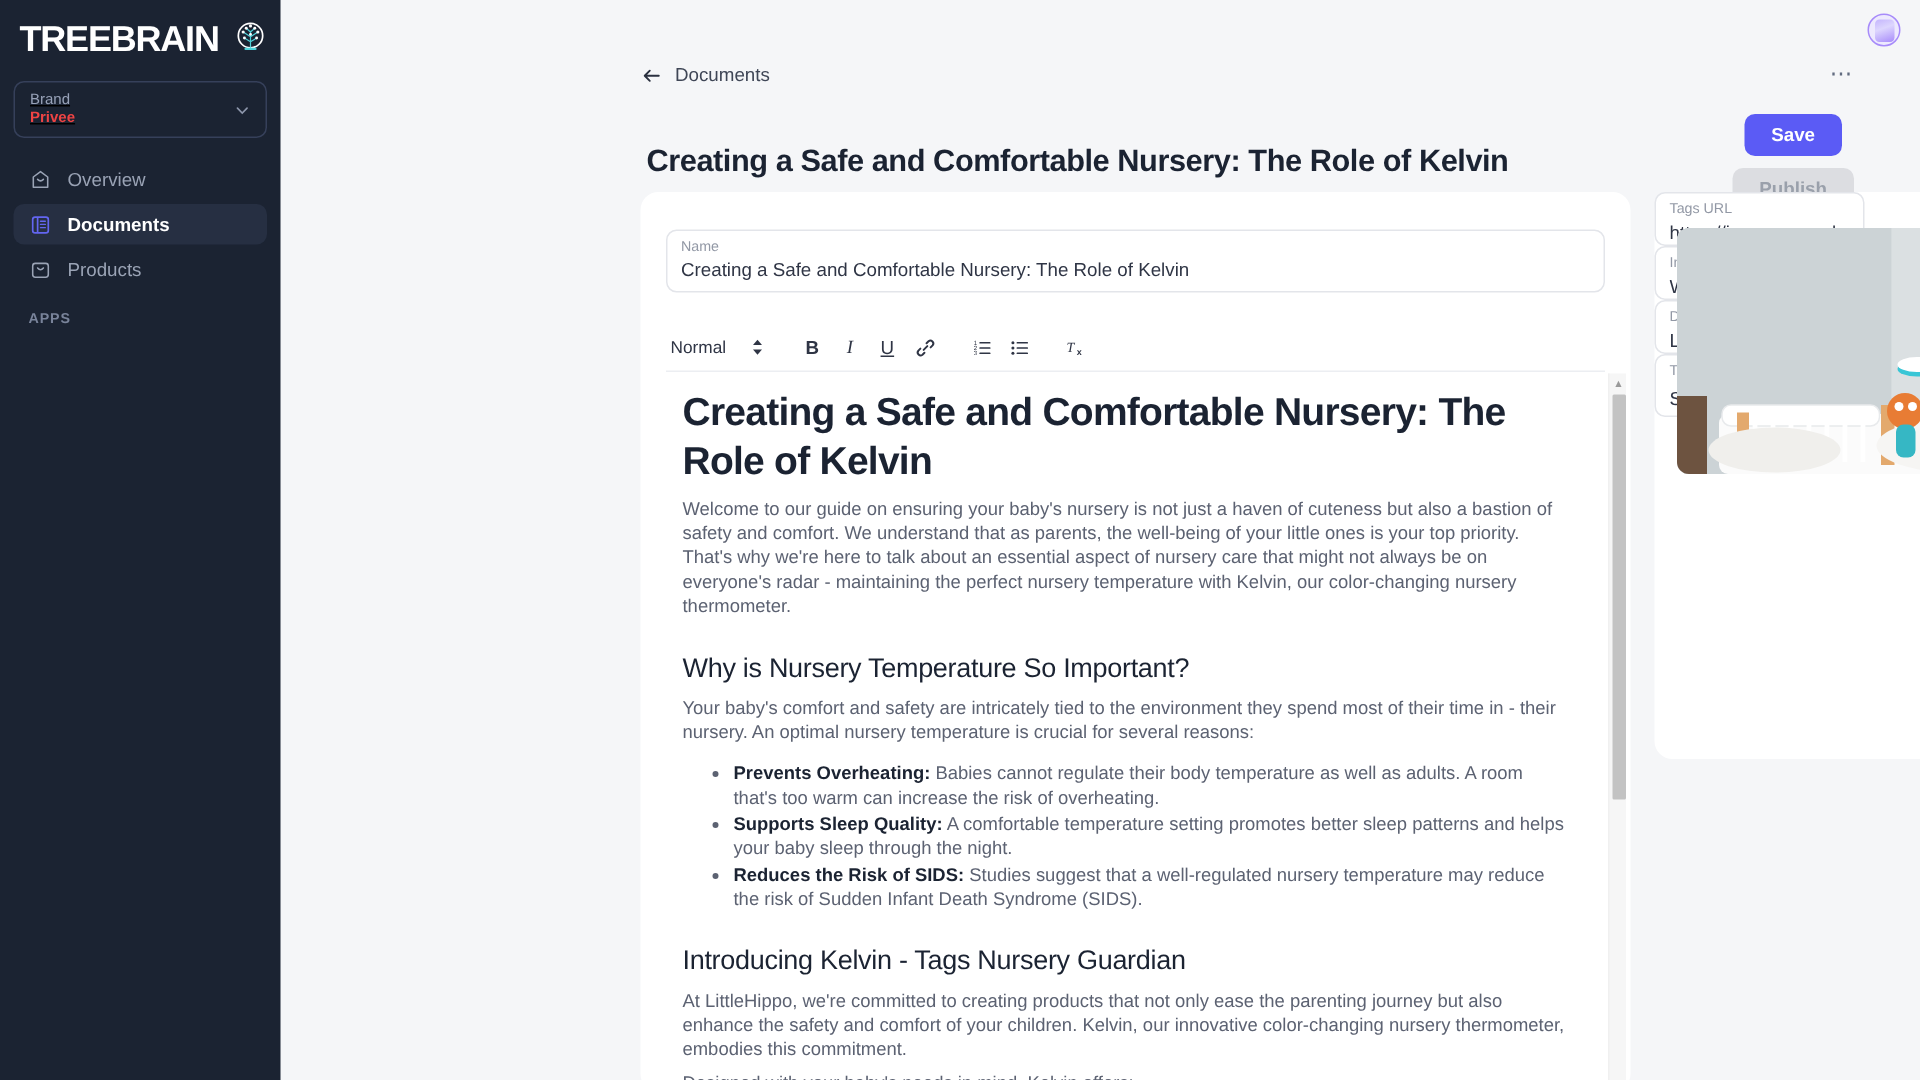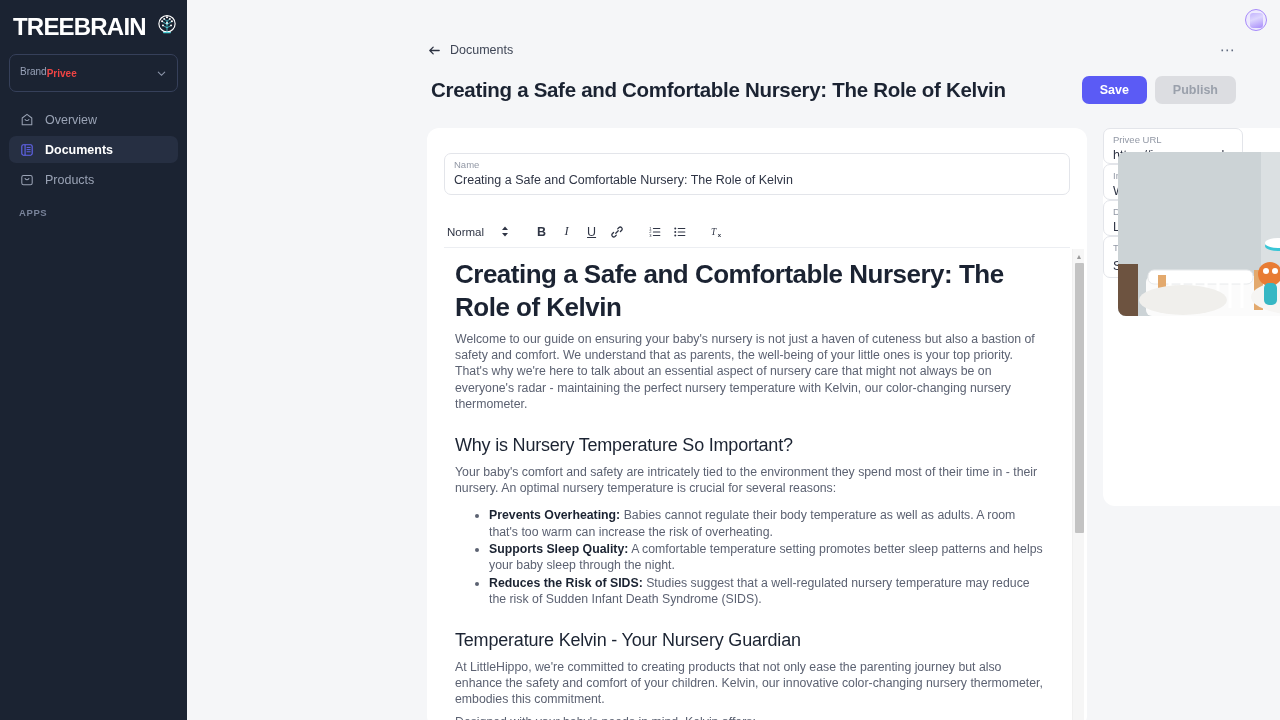--- a/index.html
+++ b/index.html
@@ -37,21 +37,21 @@
   .brand-select {
     margin-top: 10px;
     height: 38px;
     border: 1px solid #36405a;
     border-radius: 7px;
     background: #1b2332;
     padding: 4px 10px;
     display: flex; align-items: center; justify-content: space-between;
     cursor: pointer;
   }
-  .brand-col { display:flex; flex-direction: row; line-height: 1.05; }
+  .brand-col { display:flex; flex-direction: column; line-height: 1.05; text-decoration: underline; }
   .brand-label { color: #98a2b8; font-size: 10px; }
   .brand-value { color: #ef4444; font-size: 10px; font-weight: 700; margin-top:2px;}
 
   .nav { margin-top: 14px; }
   .nav-item {
     height: 27px;
     display: flex; align-items: center; gap: 10px;
     padding: 0 10px;
     border-radius: 7px;
     margin-bottom: 3px;
@@ -98,21 +98,21 @@
   }
 
   .title-row {
     position: absolute; top: 76px; left: 244px; right: 44px;
     display:flex; align-items:center; justify-content:space-between;
   }
   .doc-title {
     font-size: 20.5px; font-weight: 700; color: #1b2332;
     letter-spacing: -0.3px;
   }
-  .btn-group { display:flex; gap: 8px; align-items:center; }
+  .btn-group { display:flex; gap: 8px; align-items:center;flex-direction:column; }
   .btn {
     height: 28px; border-radius: 7px; border:none;
     font-size: 12.5px; font-weight: 700; padding: 0 18px;
     font-family: "Liberation Sans", sans-serif;
     cursor: pointer;
   }
   .btn-save { background:#5b5bf5; color:#ffffff; }
   .btn-publish { background:#dcdde1; color:#9aa0ab; cursor: default; }
 
   
@@ -378,21 +378,21 @@
               <b>Prevents Overheating:</b><span> Babies cannot regulate their body temperature as well as adults. A room that's too warm can increase the risk of overheating.</span>
             </li>
             <li class="doc-li">
               <b>Supports Sleep Quality:</b><span> A comfortable temperature setting promotes better sleep patterns and helps your baby sleep through the night.</span>
             </li>
             <li class="doc-li">
               <b>Reduces the Risk of SIDS:</b><span> Studies suggest that a well-regulated nursery temperature may reduce the risk of Sudden Infant Death Syndrome (SIDS).</span>
             </li>
           </ul>
 
-          <div class="doc-h2">Temperature Kelvin - Your Nursery Guardian</div>
+          <div class="doc-h2">Introducing Kelvin - Tags Nursery Guardian</div>
           <p class="doc-p">At LittleHippo, we're committed to creating products that not only ease the parenting journey but also enhance the safety and comfort of your children. Kelvin, our innovative color-changing nursery thermometer, embodies this commitment.</p>
           <p class="doc-p">Designed with your baby's needs in mind, Kelvin offers:</p>
 
         </div>
       </div>
 
       <div class="sbar">
         <div class="sbar-up">▲</div>
         <div class="sbar-thumb"></div>
       </div>
@@ -444,21 +444,21 @@
           <circle cx="201" cy="130" r="3.4" fill="#2b2b2b"></circle>
           <path d="M170 120 l7 12 l-14 0 z" fill="#f2709a"></path>
           <circle cx="183" cy="152" r="7" fill="#ef8b34"></circle>
           <circle cx="206" cy="150" r="6" fill="#39c6d6"></circle>
           <rect x="176" y="141" width="16" height="16" rx="4" fill="#a8e05c"></rect>
           <circle cx="184" cy="149" r="5" fill="#ffffff"></circle>
         </svg>
       </div>
 
       <div class="field meta-url">
-        <div class="field-label">Privee URL</div>
+        <div class="field-label">Tags URL</div>
         <div class="field-value">https://images.pexels.cor</div>
       </div>
 
       <div class="field meta-alt">
         <div class="field-label">Image Alt Text</div>
         <div class="field-value">White crib in bright bedro</div>
       </div>
 
       <div class="field meta-desc">
         <div class="field-label">Description</div>

